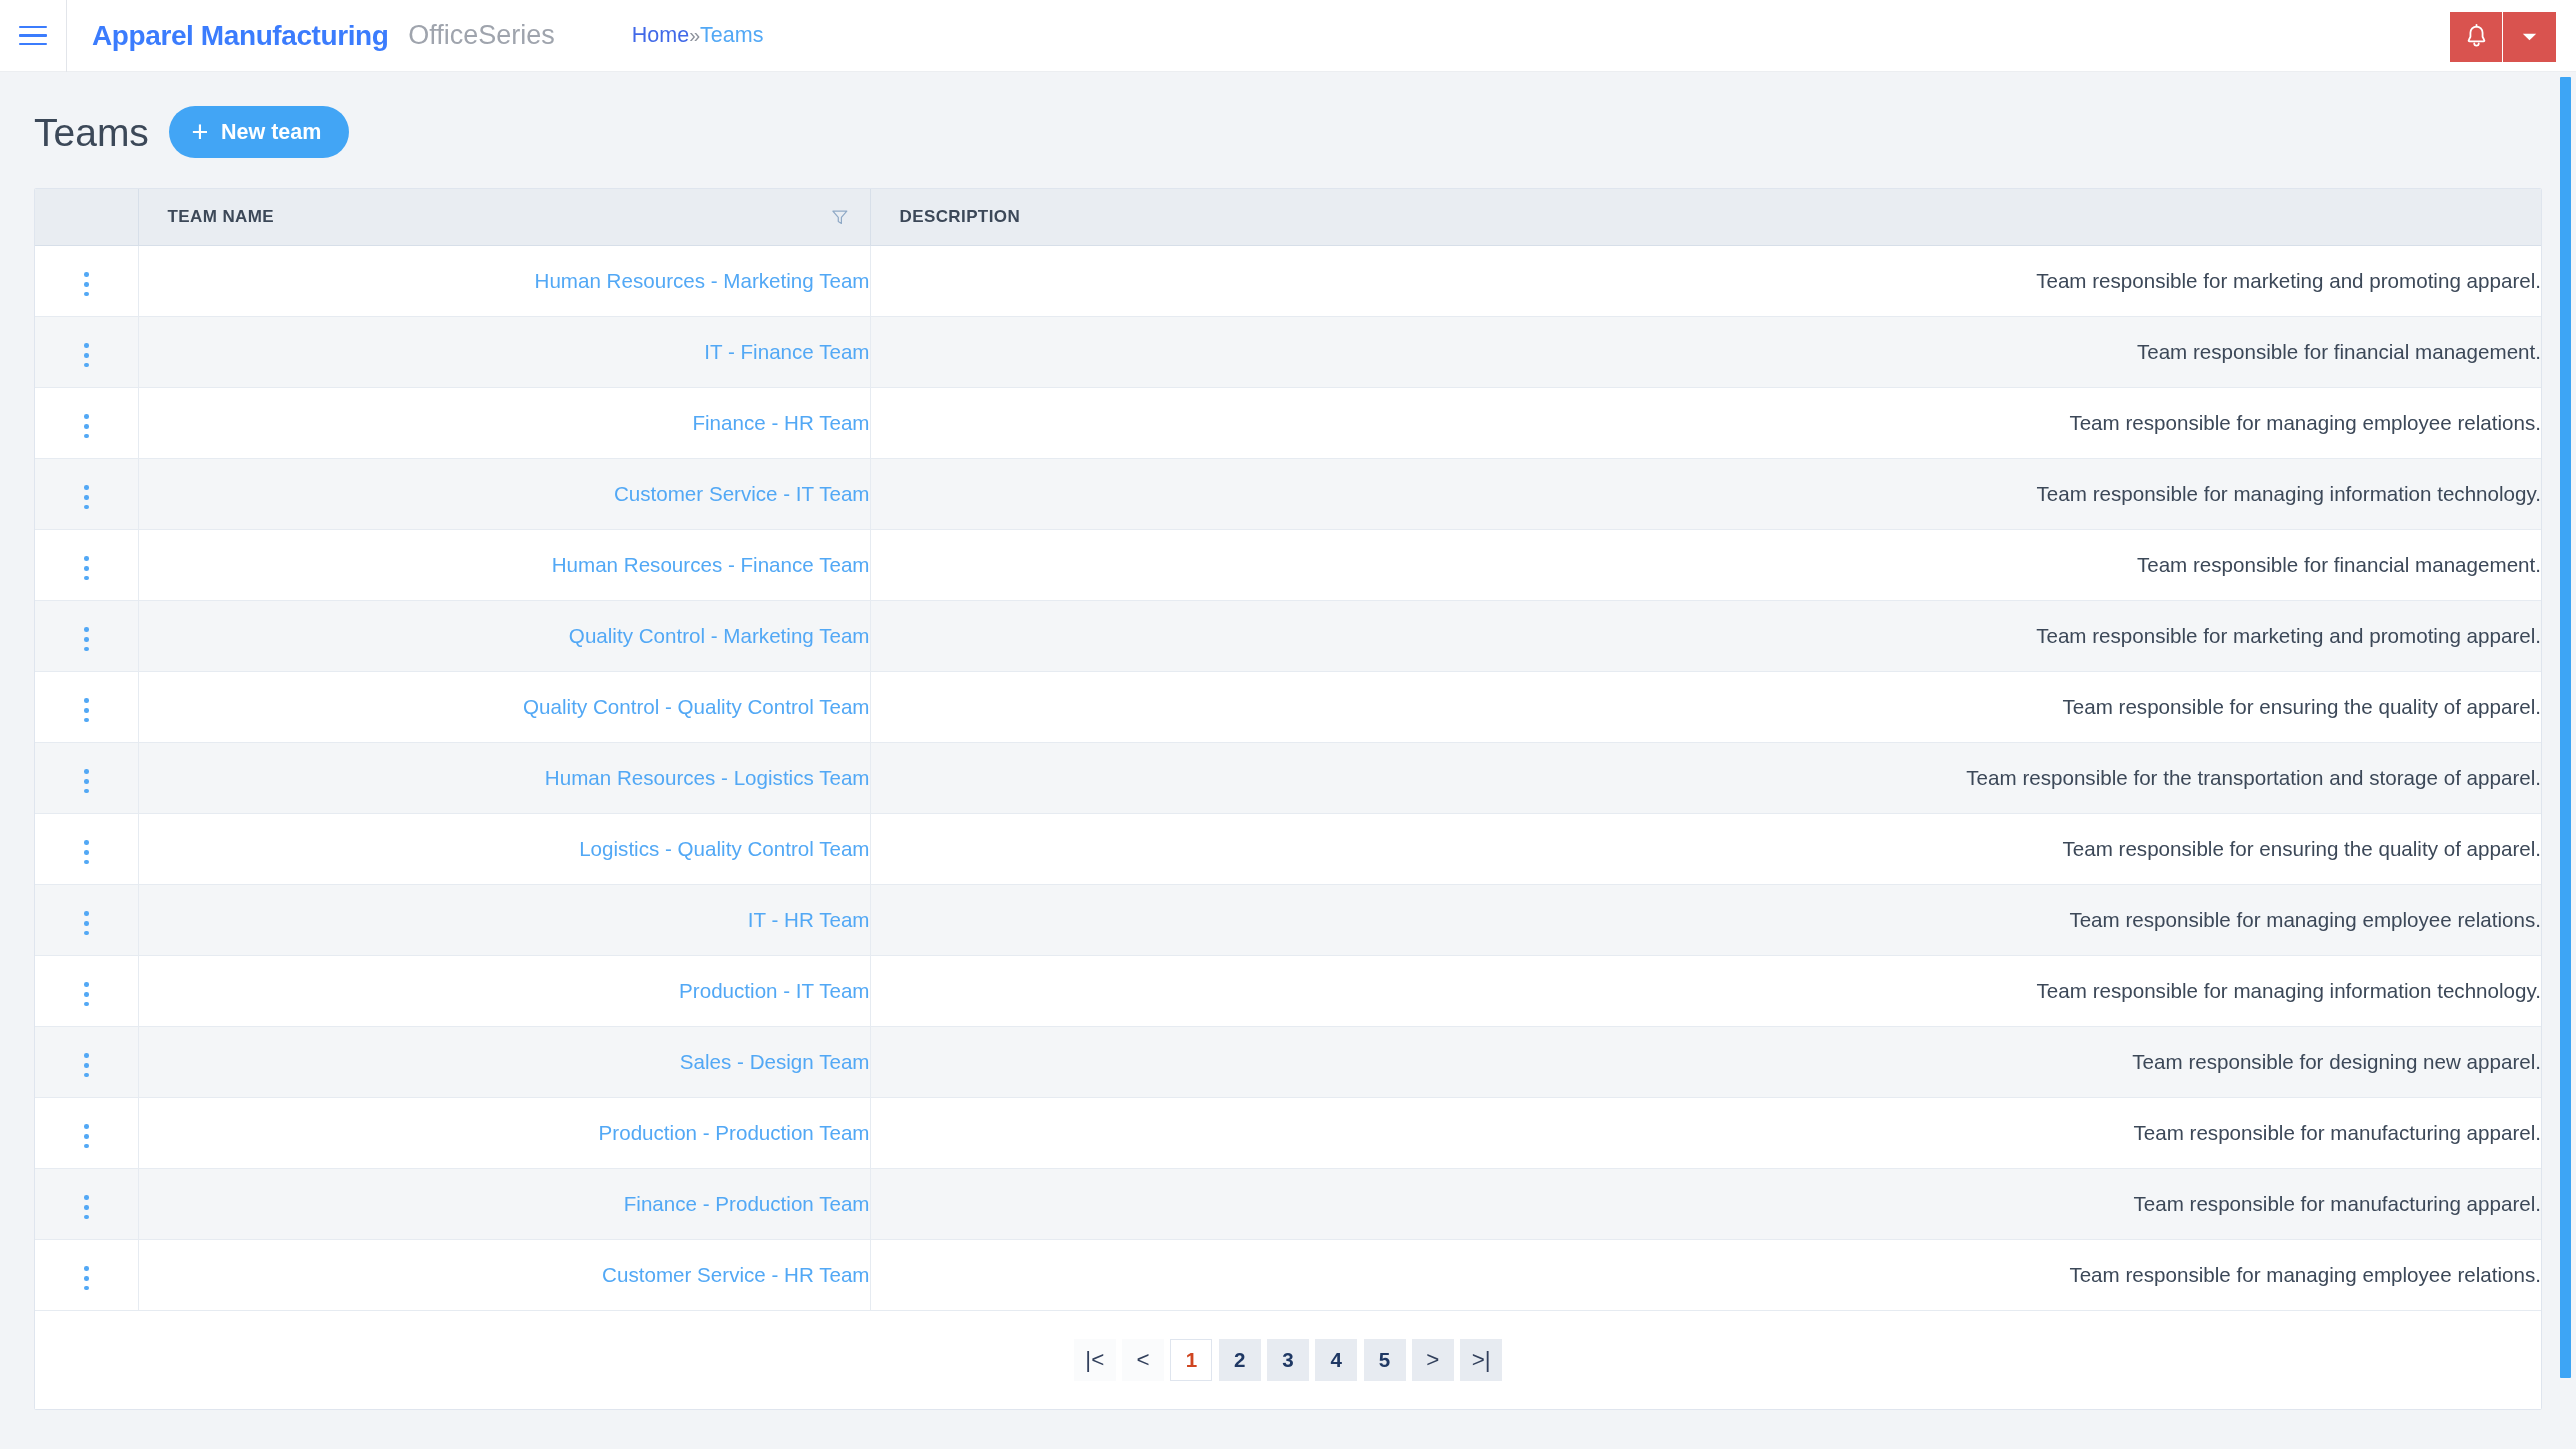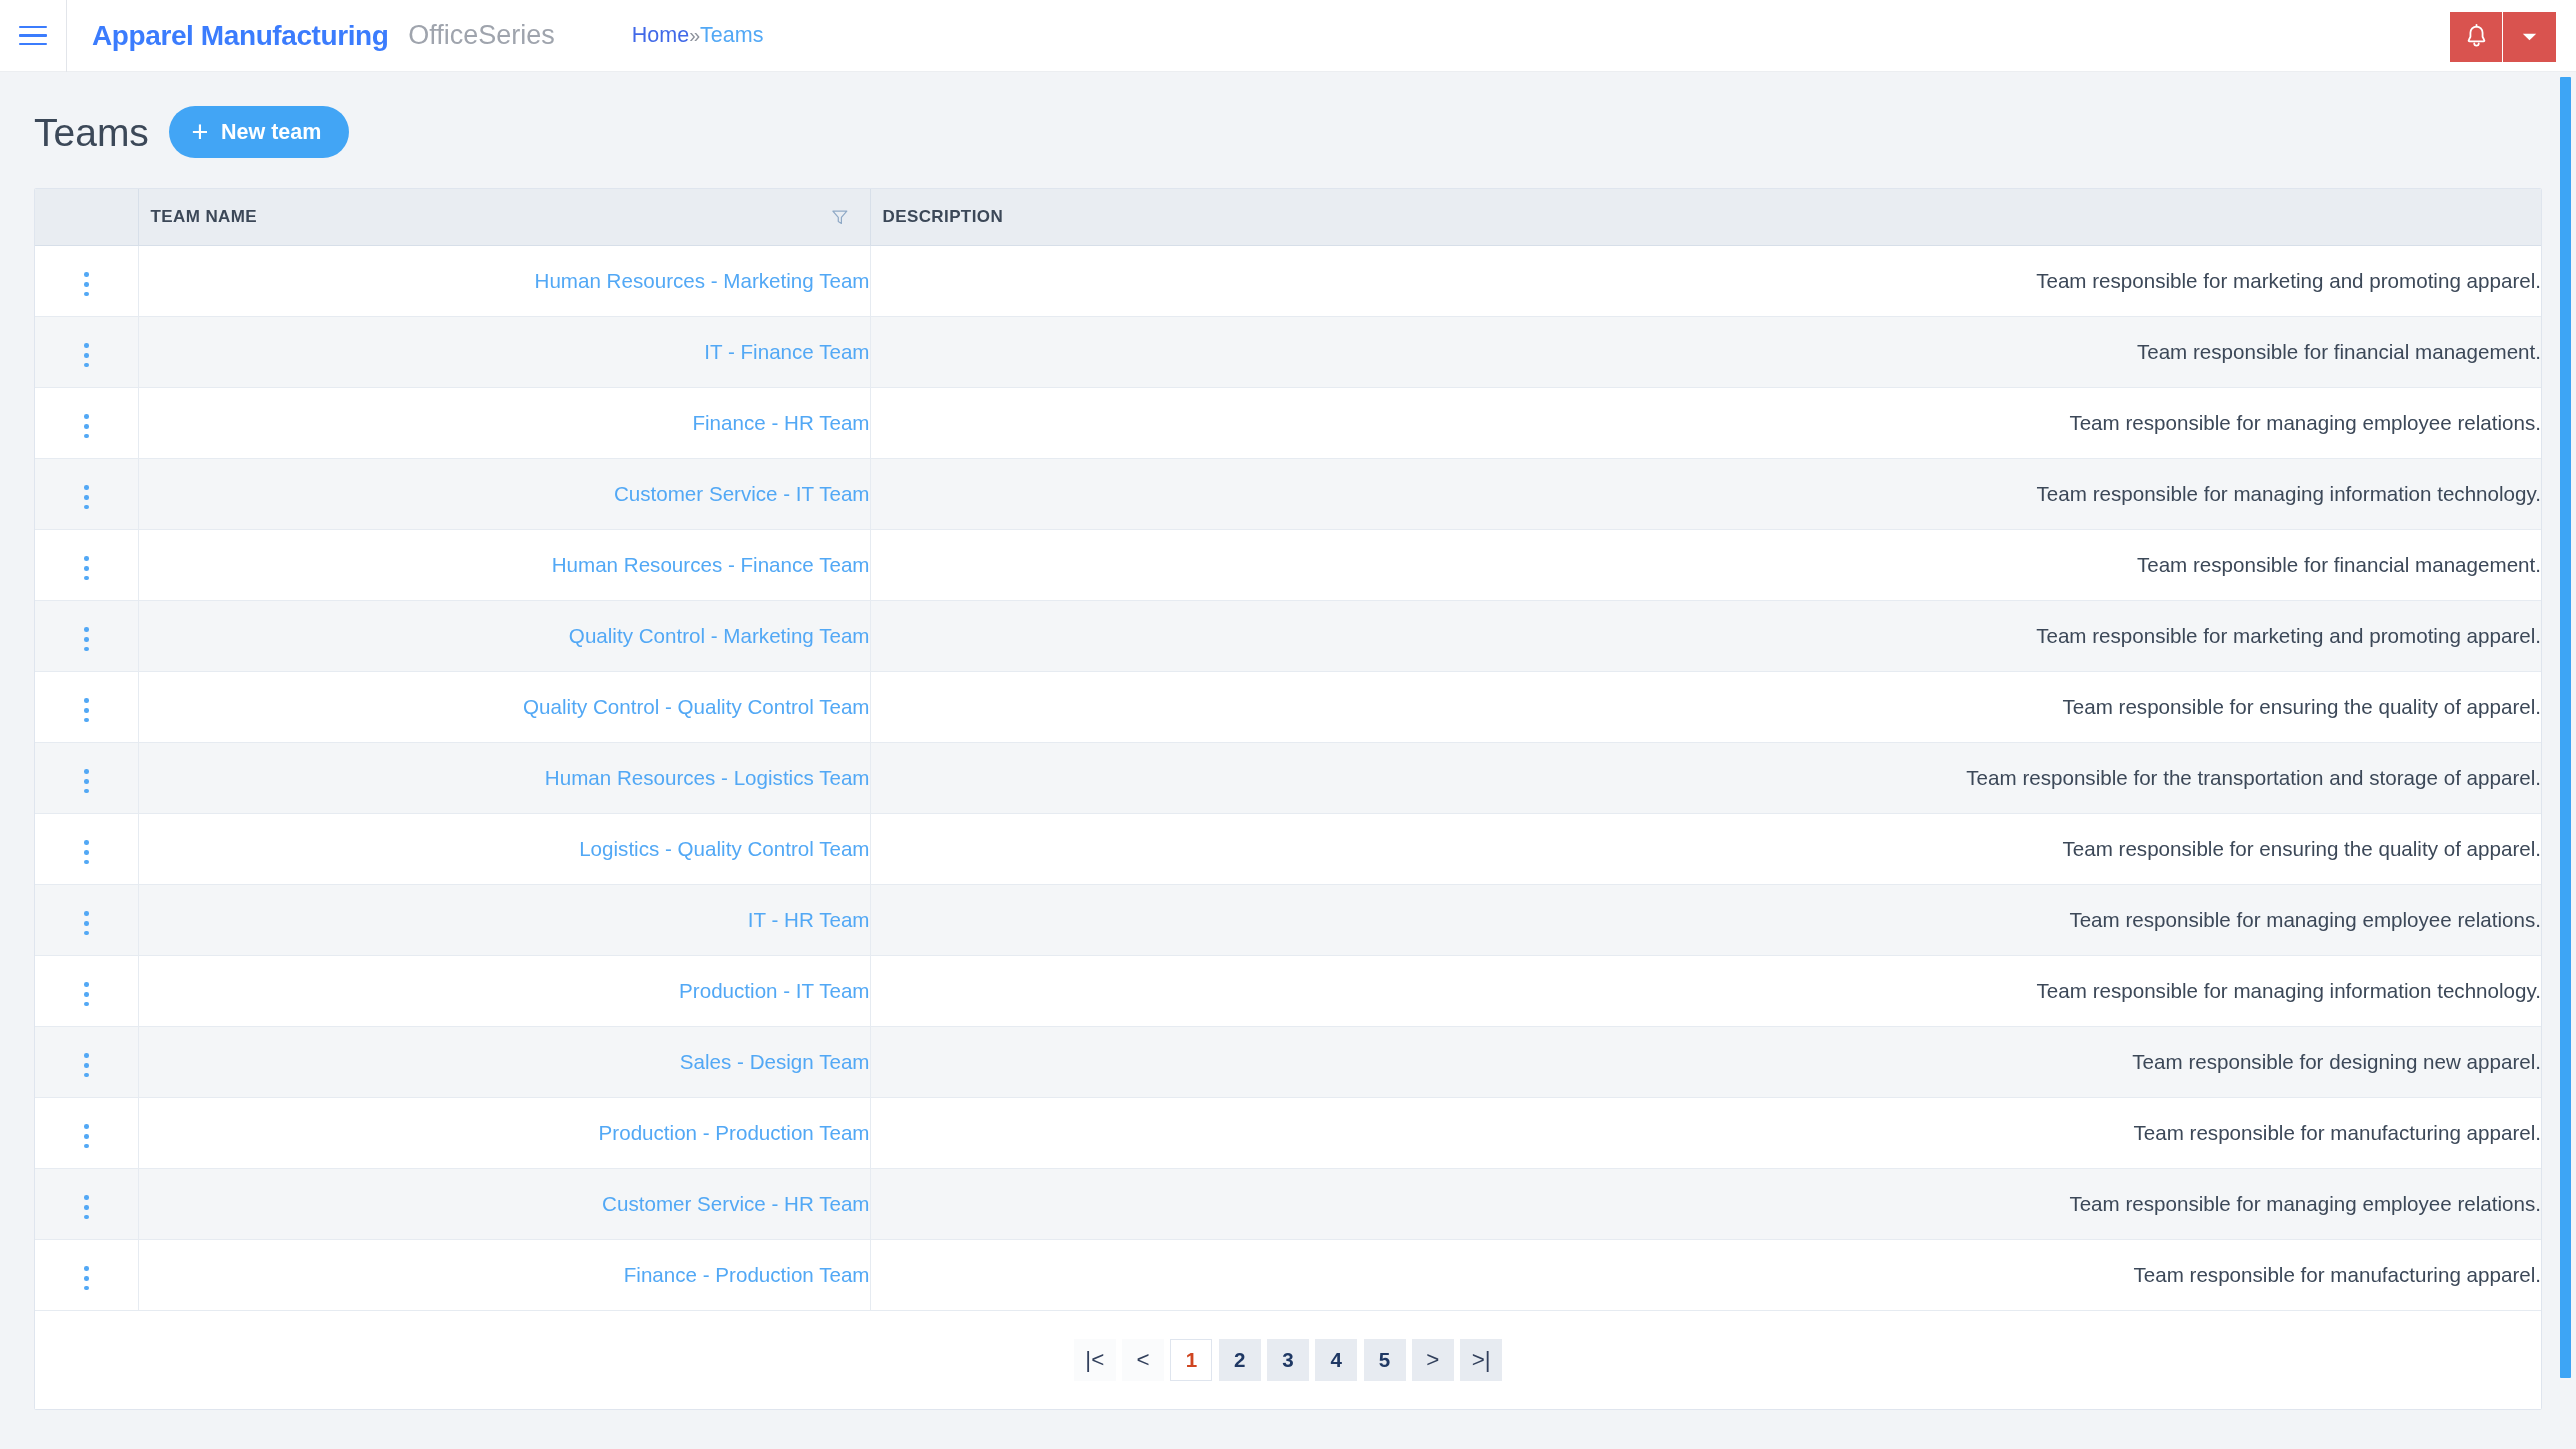--- a/index.html
+++ b/index.html
@@ -128,21 +128,21 @@
   table { width: 100%; border-collapse: collapse; table-layout: fixed; }
   thead th {
     background: #e9edf2;
     height: 56px;
     color: #3c4858;
     font-size: 17px;
     font-weight: bold;
     letter-spacing: 0.4px;
     text-align: left;
     border-bottom: 0.9px solid #d7dfe9;
-    padding: 0 0 0 12px;
+    padding: 0 0 0 29px;
     vertical-align: middle;
     position: relative;
   }
   th.col-menu { width: 103px; padding: 0; border-right: 0.9px solid #d7dfe9; }
   th.col-name { width: 732px; border-right: 0.9px solid #d7dfe9; }
   th.col-desc { width: auto; }
 
   .th-inner { display: flex; align-items: center; justify-content: space-between; padding-right: 19.7px; }
   .filter-icon { opacity: 0.95; display: inline-flex; cursor: pointer; }
 
@@ -398,31 +398,31 @@
               </span></td>
             <td class="cell-name"><a class="team-link">Production - Production Team</a></td>
             <td>Team responsible for manufacturing apparel.</td>
           </tr>
           <tr>
             <td class="cell-menu"><span class="kebab">
                 <i></i>
                 <i></i>
                 <i></i>
               </span></td>
+            <td class="cell-name"><a class="team-link">Finance - Production Team</a></td>
+            <td>Team responsible for manufacturing apparel.</td>
+          </tr>
+          <tr>
+            <td class="cell-menu"><span class="kebab">
+                <i></i>
+                <i></i>
+                <i></i>
+              </span></td>
             <td class="cell-name"><a class="team-link">Customer Service - HR Team</a></td>
             <td>Team responsible for managing employee relations.</td>
-          </tr>
-          <tr>
-            <td class="cell-menu"><span class="kebab">
-                <i></i>
-                <i></i>
-                <i></i>
-              </span></td>
-            <td class="cell-name"><a class="team-link">Finance - Production Team</a></td>
-            <td>Team responsible for manufacturing apparel.</td>
           </tr>
         </tbody>
     </table>
 
     <div class="pager-row">
       <div class="pg disabled nav">|&lt;</div>
       <div class="pg disabled nav">&lt;</div>
       <div id="pager-pages" style="display:flex;gap:6.3px;">
           <div class="pg active">1</div>
           <div class="pg">2</div>

